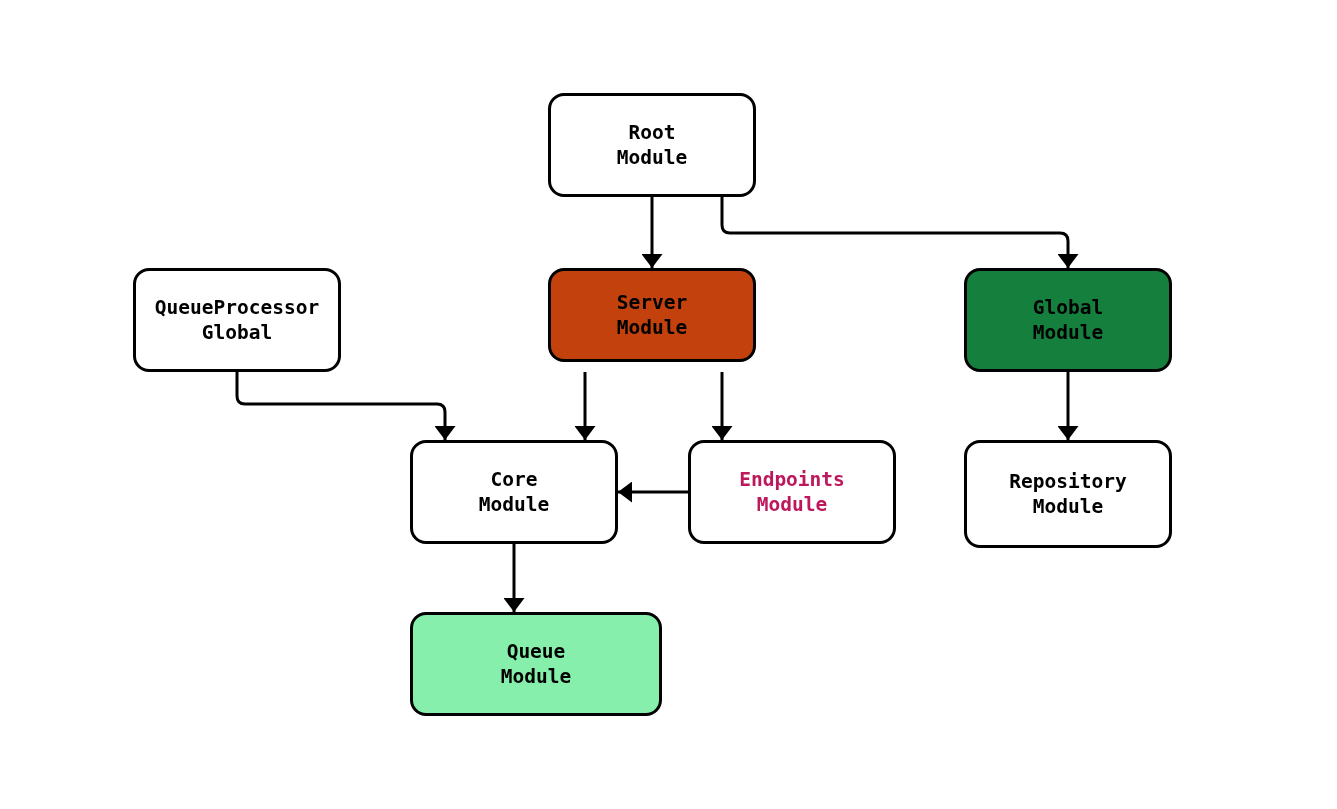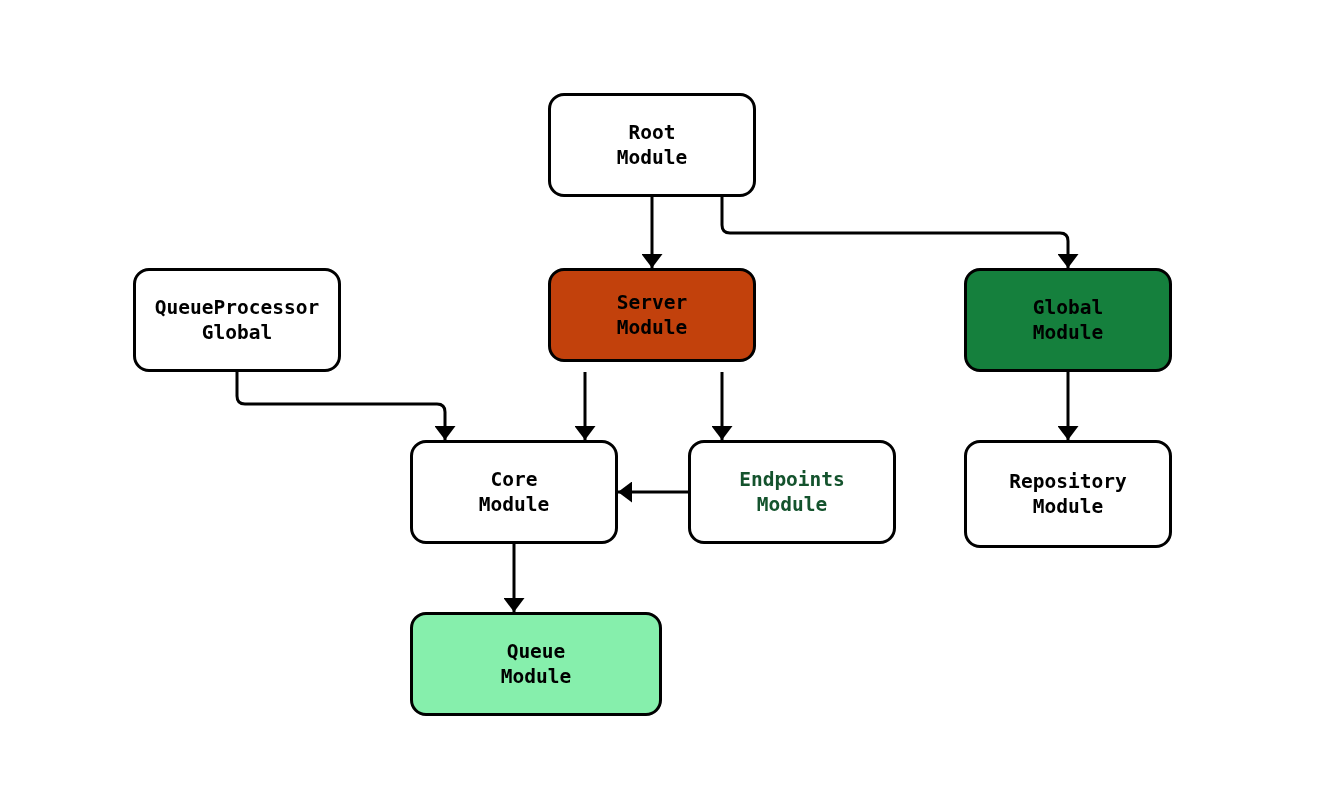--- a/index.html
+++ b/index.html
@@ -82,21 +82,21 @@
 Global</span>
   </div>
   <div class="node" style="left: 964px; top: 268px; width: 208px; height: 104px; background: #15803d; border-color: rgb(0, 0, 0); color: rgb(0, 0, 0);">
     <span class="node-label">Global
 Module</span>
   </div>
   <div class="node" style="left: 410px; top: 440px; width: 208px; height: 104px; background: rgb(255, 255, 255); border-color: rgb(0, 0, 0); color: rgb(0, 0, 0);">
     <span class="node-label">Core
 Module</span>
   </div>
-  <div class="node" style="left: 688px; top: 440px; width: 208px; height: 104px; background: rgb(255, 255, 255); border-color: rgb(0, 0, 0); color: #14532d;">
+  <div class="node" style="left: 688px; top: 440px; width: 208px; height: 104px; background: rgb(255, 255, 255); border-color: rgb(0, 0, 0); color: #be185d;">
     <span class="node-label">Endpoints
 Module</span>
   </div>
   <div class="node" style="left: 964px; top: 440px; width: 208px; height: 108px; background: rgb(255, 255, 255); border-color: rgb(0, 0, 0); color: rgb(0, 0, 0);">
     <span class="node-label">Repository
 Module</span>
   </div>
   <div class="node" style="left: 410px; top: 612px; width: 252px; height: 104px; background: #86efac; border-color: rgb(0, 0, 0); color: rgb(0, 0, 0);">
     <span class="node-label">Queue
 Module</span>

